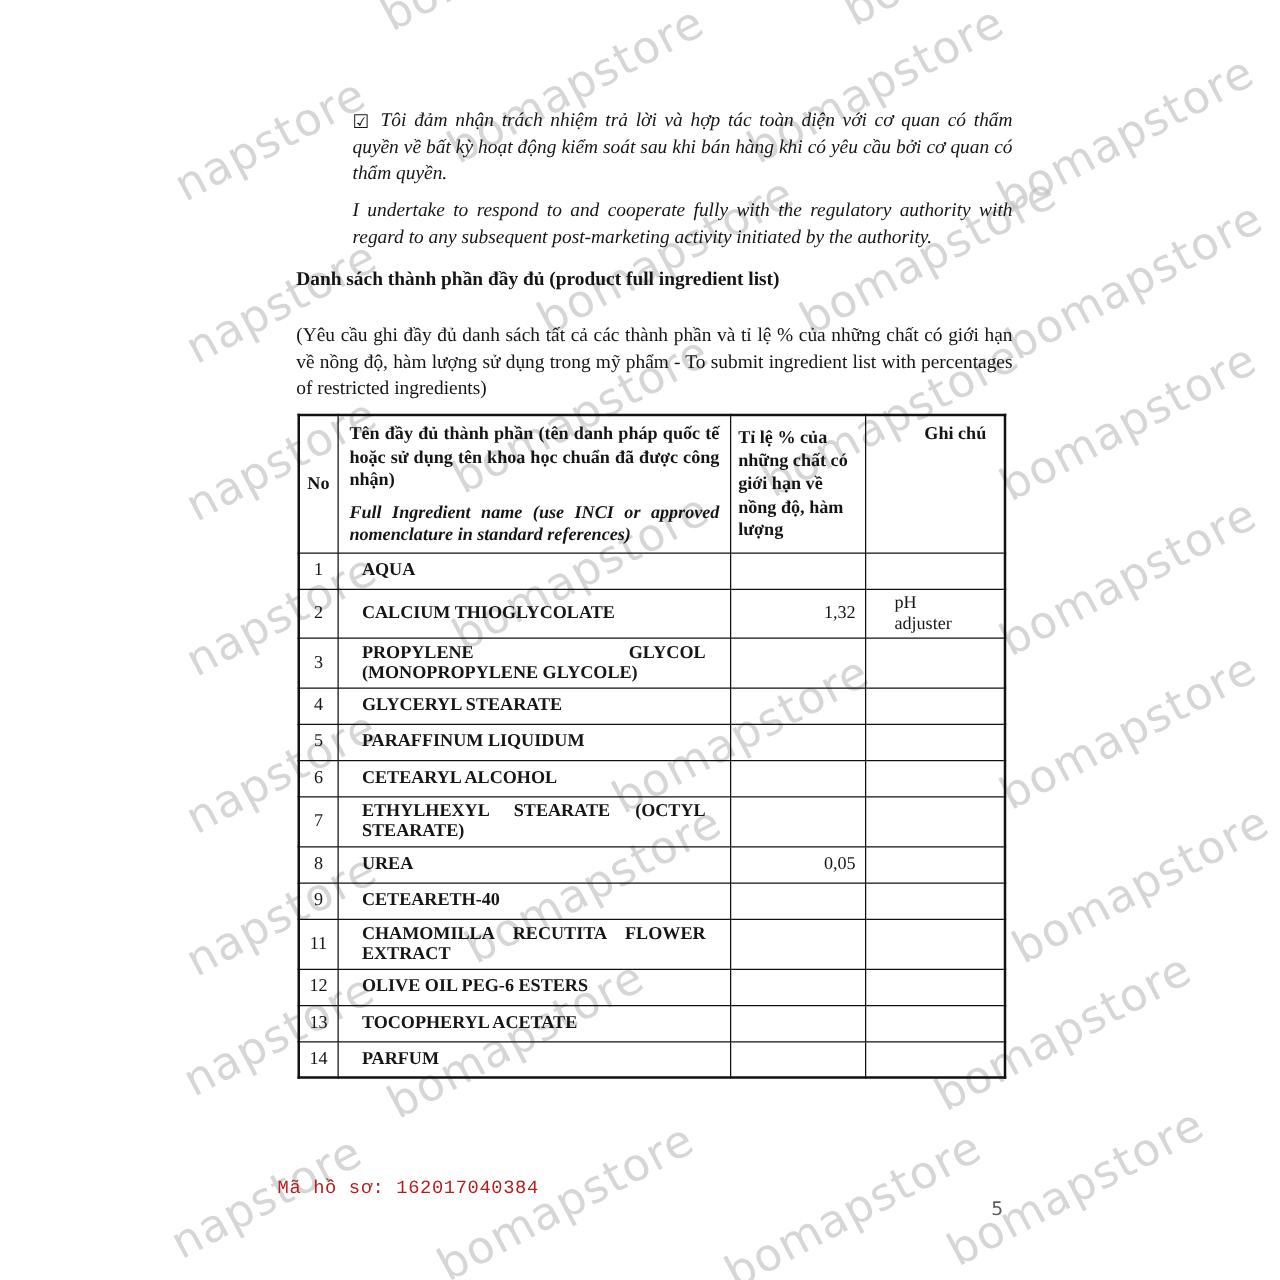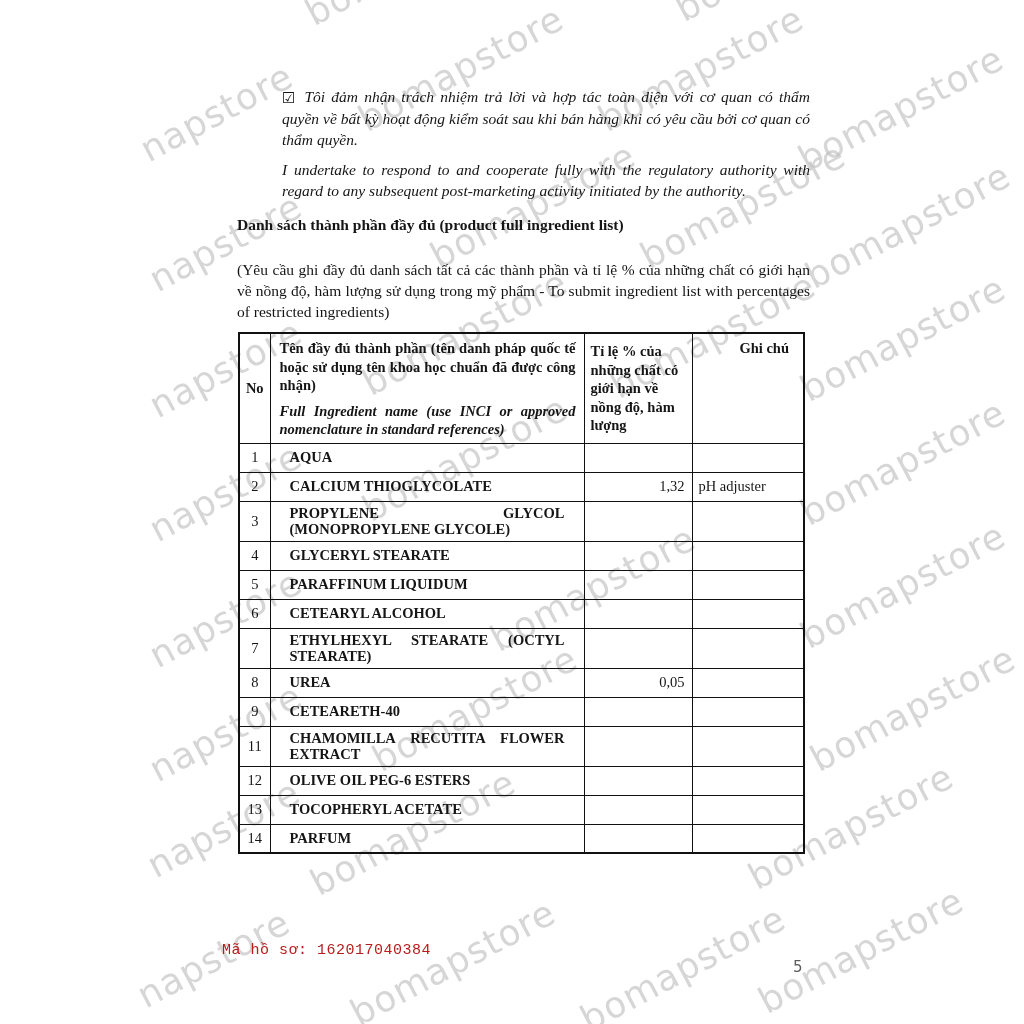--- a/index.html
+++ b/index.html
@@ -119,21 +119,21 @@
     font-weight: bold;
   }
   td.pct {
     text-align: right;
     vertical-align: middle;
     padding: 2px 7px;
   }
   td.note {
     text-align: left;
     vertical-align: middle;
-    padding: 2px 6px;
+    padding: 2px 23px;
     margin-left: 12px;
   }
   tr.r-single { height: 29px; }
   tr.r-double { height: 36px; }
   
   .dossier {
     position: absolute;
     left: 222px;
     top: 942px;
     z-index: 1;

